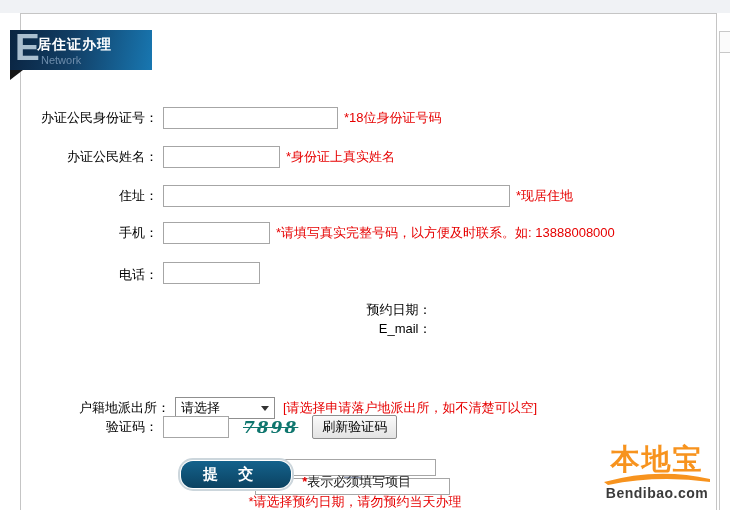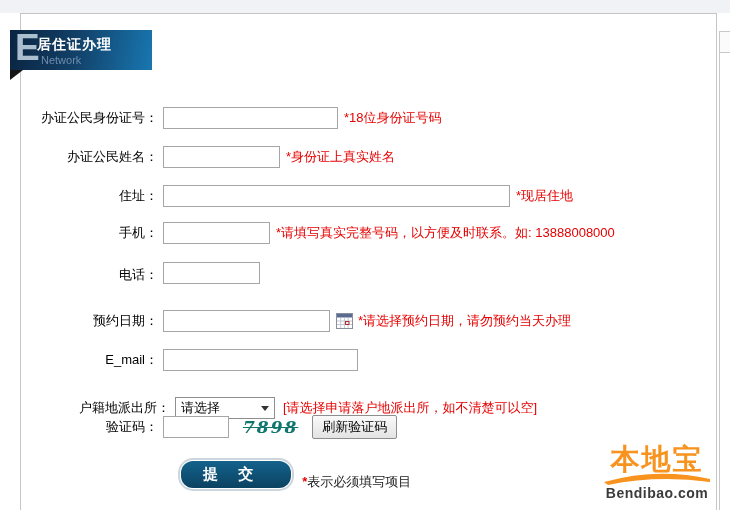--- a/index.html
+++ b/index.html
@@ -36,21 +36,21 @@
   }
   
   .row{position:absolute;left:0;width:710px;display:flex;align-items:center;height:24px;}
   .lbl{width:158px;text-align:right;padding-right:5px;flex:0 0 158px;color:#000;}
   .txt{
     height:20px;border:1px solid #a6a6a6;background:#fff;box-sizing:content-box;
     margin-right:6px;padding:0 2px;font-size:13px;
   }
   .hint{color:#e60000;white-space:nowrap;}
   .r1{top:106px;} .r2{top:145px;} .r3{top:184px;} .r4{top:221px;}
-  .r5{top:260px;align-items:flex-end;} .r6{top:309px;} .r7{top:348px;} .r8{top:396px;margin-left:12px;} .r9{top:415px;}
+  .r5{top:260px;align-items:flex-end;} .r6{top:301px;flex-direction:column;} .r7{top:320px;flex-direction:column;} .r8{top:396px;margin-left:12px;} .r9{top:415px;}
   .w1{width:169px;} .w2{width:111px;} .w3{width:341px;} .w4{width:101px;}
   .w5{width:91px;} .w6{width:161px;} .w7{width:189px;} .w9{width:60px;}
   
   .cal{width:17px;height:16px;margin-right:5px;cursor:pointer;flex:0 0 17px;}
   
   .select{
     width:100px;height:22px;border:1px solid #8f8f8f;background:#fff;
     display:flex;align-items:center;justify-content:space-between;
     padding:0 5px;margin-right:8px;box-sizing:border-box;cursor:default;
   }

